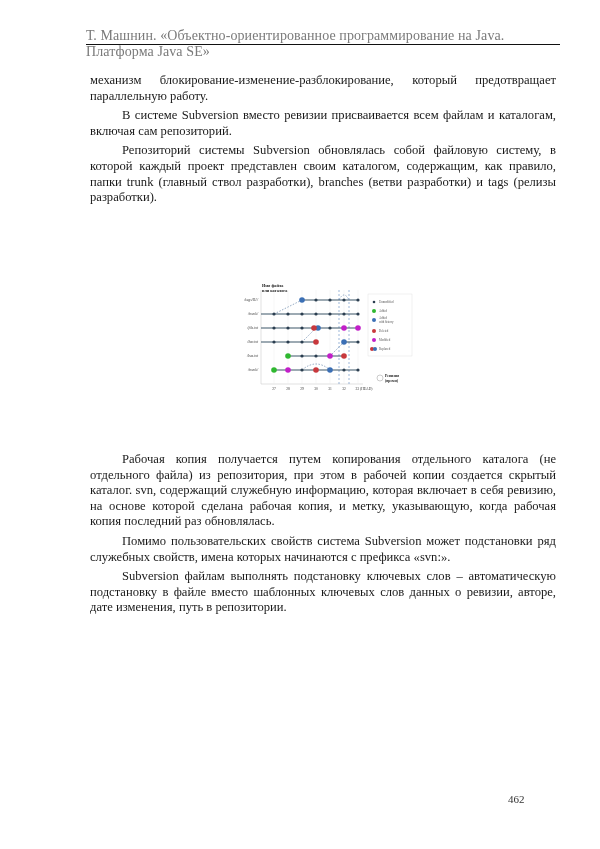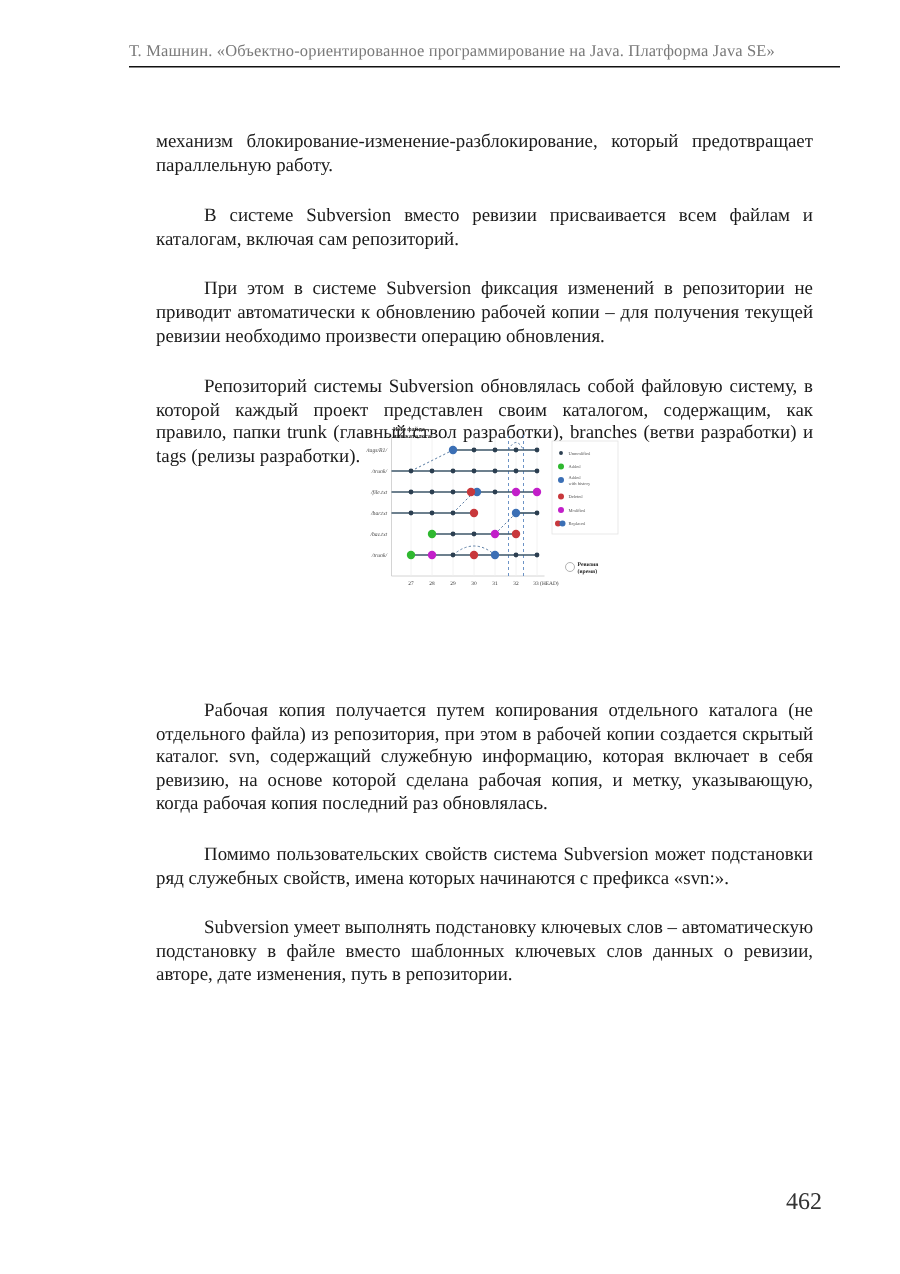--- a/index.html
+++ b/index.html
@@ -3,51 +3,50 @@
 <meta charset="utf-8">
 <style>
   html, body { margin: 0; padding: 0; background: #ffffff; }
   body {
     width: 600px; height: 849px; position: relative; overflow: hidden;
     font-family: "Liberation Serif", "DejaVu Serif", serif;
     color: #1a1a1a;
   }
   .header {
     position: absolute; left: 86px; top: 28px; width: 470px;
-    font-size: 11px; color: #7a7a7a; letter-spacing: 0.1px;
+    font-size: 14px; color: #7a7a7a; letter-spacing: 0.1px;
   }
   .header-rule {
     position: absolute; left: 86px; top: 44px; width: 474px; height: 1.2px; background: #111;
   }
   .text-block {
     position: absolute; left: 86px; width: 474px;
     font-size: 12.6px; line-height: 15.6px; text-align: justify;
   }
-  .text-block p { margin: 18px; text-indent: 32px; }
+  .text-block p { margin: 4px; text-indent: 32px; }
   .text-block p.noindent { text-indent: 0; }
   .block-top { top: 69px; }
   .block-bottom { top: 448px; }
   .figure {
     position: absolute; left: 228px; top: 280px; width: 210px; height: 118px;
   }
   .page-number {
-    position: absolute; left: 524px; top: 793px; font-size: 16px; color: #333;
+    position: absolute; left: 508px; top: 793px; font-size: 11px; color: #333;
   }
   .fig-text { font-family: "Liberation Serif", serif; }
 </style>
 </head>
 <body>
 
 <div class="header">Т.  Машнин.  «Объектно-ориентированное программирование на Java. Платформа Java SE»</div>
 <div class="header-rule"></div>
 
 <div class="text-block block-top">
   <p class="noindent">механизм блокирование-изменение-разблокирование, который предотвращает параллельную работу.</p>
   <p>В системе Subversion вместо ревизии присваивается всем файлам и каталогам, включая сам репозиторий.</p>
-  <p>При этом в системе Subversion фиксация изменений в репозитории не приводит автоматически к обновлению рабочей копии – для получения текущей ревизии необходимо произвести операцию обновления.</p>
   <p>Репозиторий системы Subversion обновлялась собой файловую систему, в которой каждый проект представлен своим каталогом, содержащим, как правило, папки trunk (главный ствол разработки), branches (ветви разработки) и tags (релизы разработки).</p>
 </div>
 
 <div class="figure">
   <svg width="210" height="118" viewBox="0 0 210 118" xmlns="http://www.w3.org/2000/svg">
 
     <line x1="33" y1="10" x2="33" y2="104" stroke="#cfcfcf" stroke-width="0.6"></line>
     <line x1="33" y1="104" x2="135" y2="104" stroke="#cfcfcf" stroke-width="0.6"></line>
 
     <g stroke="#eeeeee" stroke-width="0.5">
@@ -176,16 +175,16 @@
 
     <circle cx="152" cy="98" r="3" fill="none" stroke="#999" stroke-width="0.5"></circle>
     <text class="fig-text" x="157" y="97" font-size="3.8" font-weight="bold" fill="#222">Ревизия</text>
     <text class="fig-text" x="157" y="102" font-size="3.8" font-weight="bold" fill="#222">(время)</text>
   </svg>
 </div>
 
 <div class="text-block block-bottom">
   <p>Рабочая копия получается путем копирования отдельного каталога (не отдельного файла) из репозитория, при этом в рабочей копии создается скрытый каталог. svn, содержащий служебную информацию, которая включает в себя ревизию, на основе которой сделана рабочая копия, и метку, указывающую, когда рабочая копия последний раз обновлялась.</p>
   <p>Помимо пользовательских свойств система Subversion может подстановки ряд служебных свойств, имена которых начинаются с префикса «svn:».</p>
-  <p>Subversion умеет выполнять подстановку ключевых слов – автоматическую подстановку в файле вместо шаблонных ключевых слов данных о ревизии, авторе, дате изменения, путь в репозитории.</p>
+  <p>Subversion файлам выполнять подстановку ключевых слов – автоматическую подстановку в файле вместо шаблонных ключевых слов данных о ревизии, авторе, дате изменения, путь в репозитории.</p>
 </div>
 
 <div class="page-number">462</div>
 
 </body></html>

